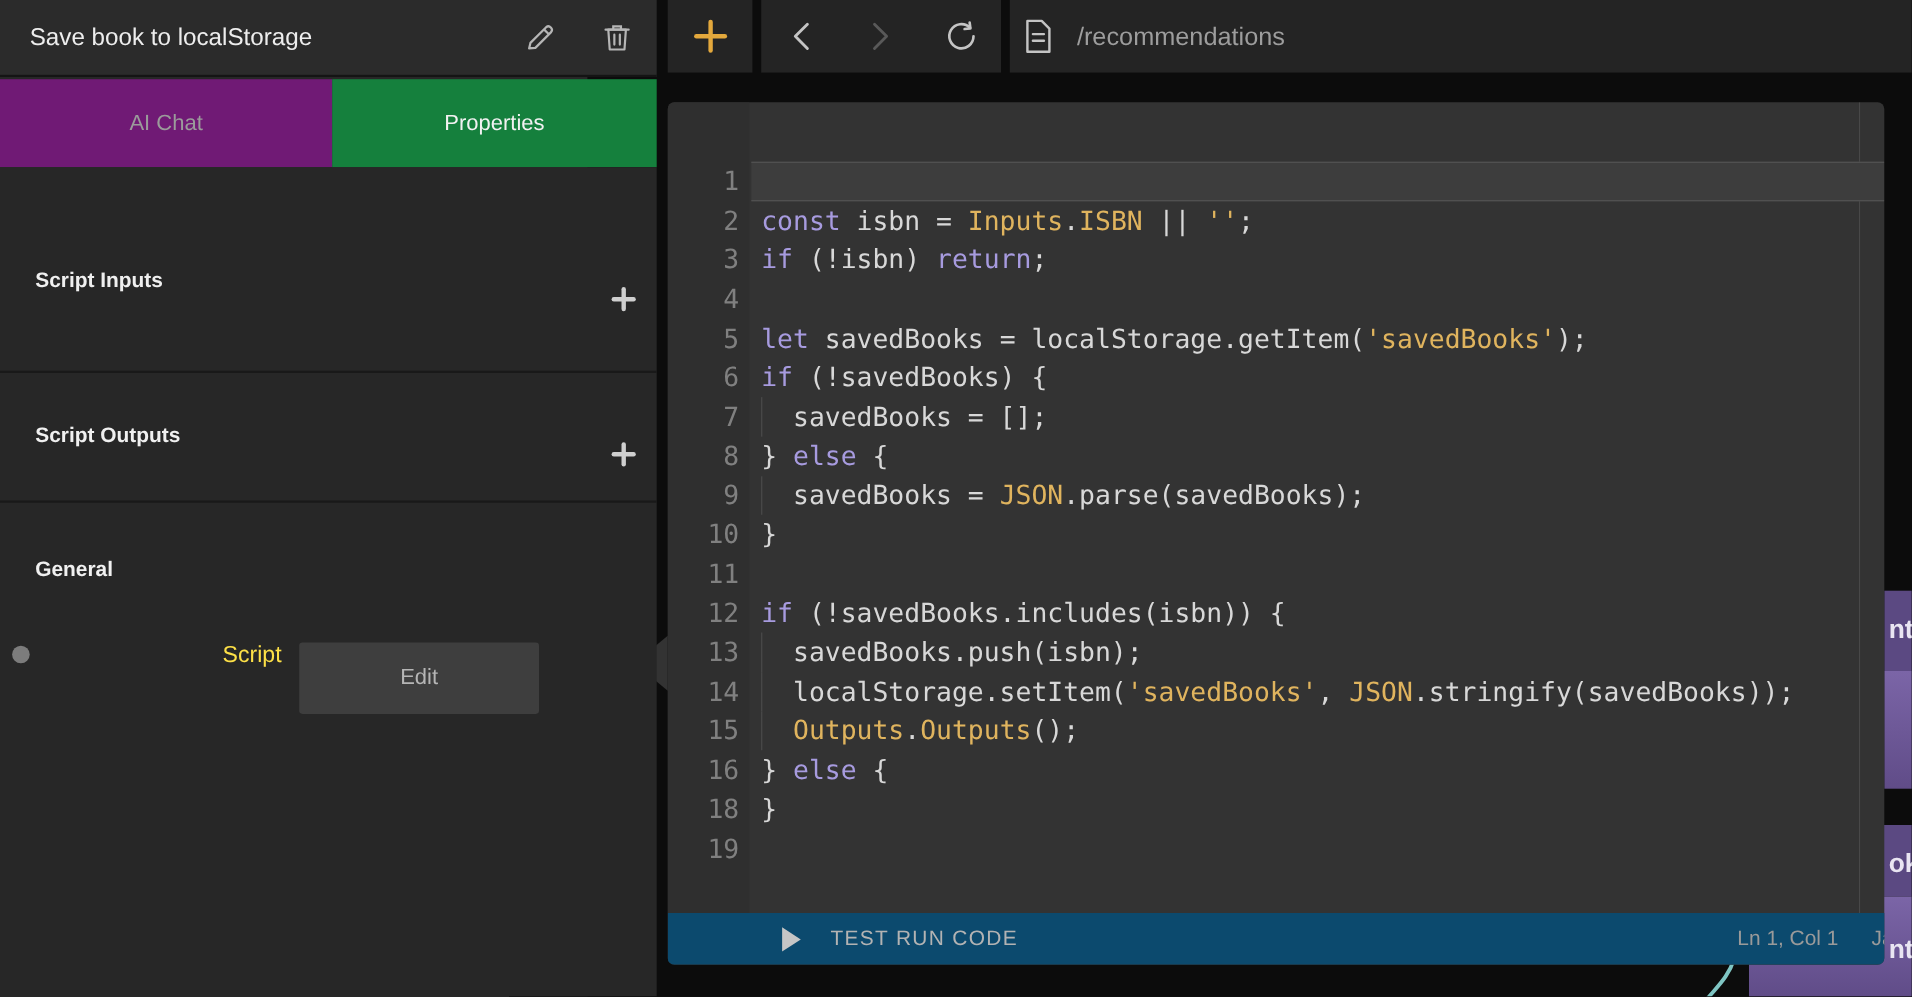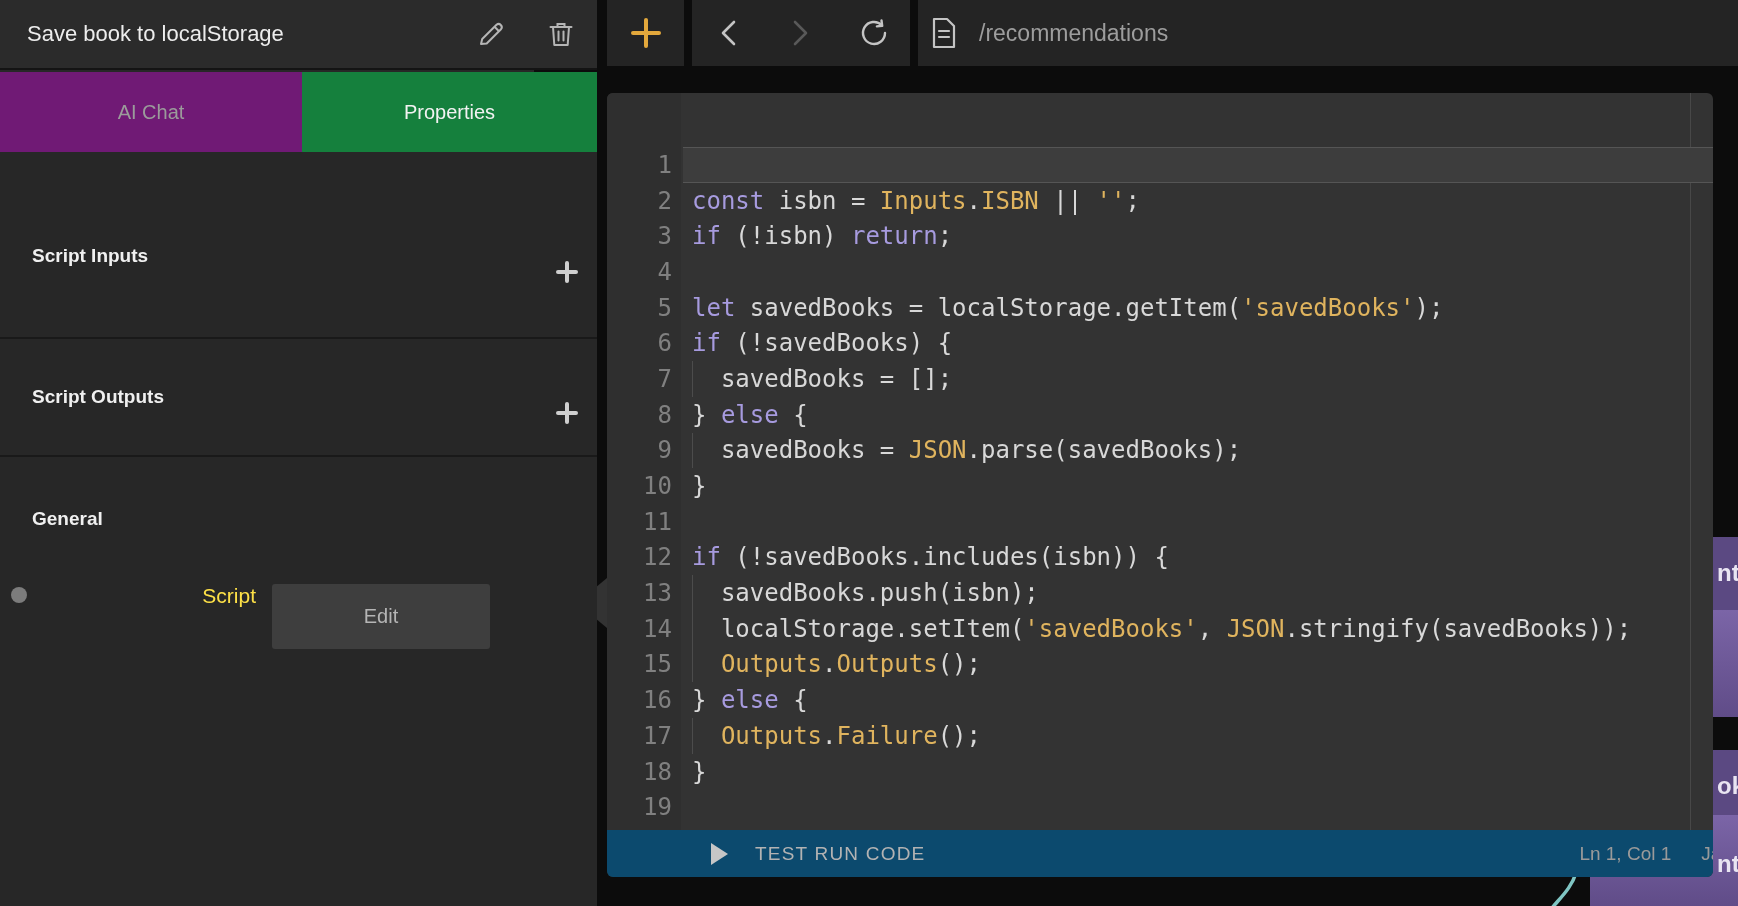--- a/index.html
+++ b/index.html
@@ -163,21 +163,20 @@
         <div class="line guide"><span class="ln">7</span><span class="src"><span style="color: rgb(216, 216, 216);">  savedBooks = [];</span></span></div>
         <div class="line"><span class="ln">8</span><span class="src"><span style="color: rgb(216, 216, 216);">} </span><span style="color: rgb(167, 155, 223);">else</span><span style="color: rgb(216, 216, 216);"> {</span></span></div>
         <div class="line guide"><span class="ln">9</span><span class="src"><span style="color: rgb(216, 216, 216);">  savedBooks = </span><span style="color: rgb(224, 180, 94);">JSON</span><span style="color: rgb(216, 216, 216);">.parse(savedBooks);</span></span></div>
         <div class="line"><span class="ln">10</span><span class="src"><span style="color: rgb(216, 216, 216);">}</span></span></div>
         <div class="line"><span class="ln">11</span><span class="src"></span></div>
         <div class="line"><span class="ln">12</span><span class="src"><span style="color: rgb(167, 155, 223);">if</span><span style="color: rgb(216, 216, 216);"> (!savedBooks.includes(isbn)) {</span></span></div>
         <div class="line guide"><span class="ln">13</span><span class="src"><span style="color: rgb(216, 216, 216);">  savedBooks.push(isbn);</span></span></div>
         <div class="line guide"><span class="ln">14</span><span class="src"><span style="color: rgb(216, 216, 216);">  localStorage.setItem(</span><span style="color: rgb(224, 180, 94);">'savedBooks'</span><span style="color: rgb(216, 216, 216);">, </span><span style="color: rgb(224, 180, 94);">JSON</span><span style="color: rgb(216, 216, 216);">.stringify(savedBooks));</span></span></div>
         <div class="line guide"><span class="ln">15</span><span class="src"><span style="color: rgb(216, 216, 216);">  </span><span style="color: rgb(224, 180, 94);">Outputs</span><span style="color: rgb(216, 216, 216);">.</span><span style="color: rgb(224, 180, 94);">Outputs</span><span style="color: rgb(216, 216, 216);">();</span></span></div>
         <div class="line"><span class="ln">16</span><span class="src"><span style="color: rgb(216, 216, 216);">} </span><span style="color: rgb(167, 155, 223);">else</span><span style="color: rgb(216, 216, 216);"> {</span></span></div>
-        <div class="line guide"><span class="ln">17</span><span class="src"><span style="color: rgb(216, 216, 216);">  </span><span style="color: rgb(224, 180, 94);">Outputs</span><span style="color: rgb(216, 216, 216);">.</span><span style="color: rgb(224, 180, 94);">Failure</span><span style="color: rgb(216, 216, 216);">();</span></span></div>
         <div class="line"><span class="ln">18</span><span class="src"><span style="color: rgb(216, 216, 216);">}</span></span></div>
         <div class="line"><span class="ln">19</span><span class="src"></span></div>
       </div>
 
     <div id="editor-statusbar">
       <div id="play-btn"></div>
       <span id="run-label">TEST RUN CODE</span>
       <span id="cursor-pos">Ln 1, Col 1</span>
       <span id="lang-label">JavaScript</span>
       <svg id="resize-grip" width="20" height="20" viewBox="0 0 20 20">

